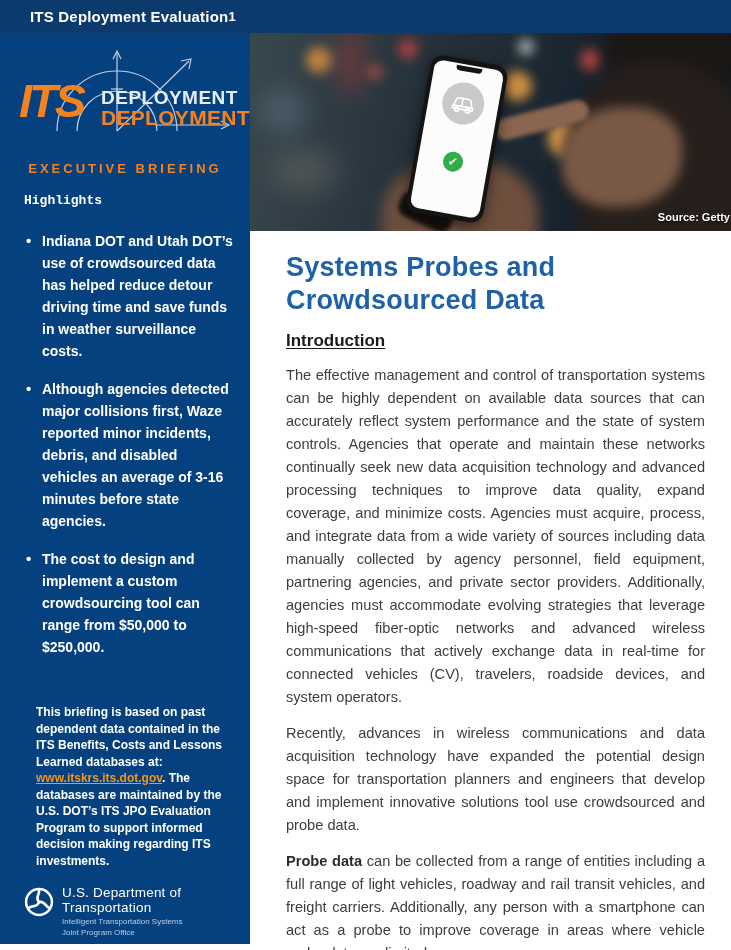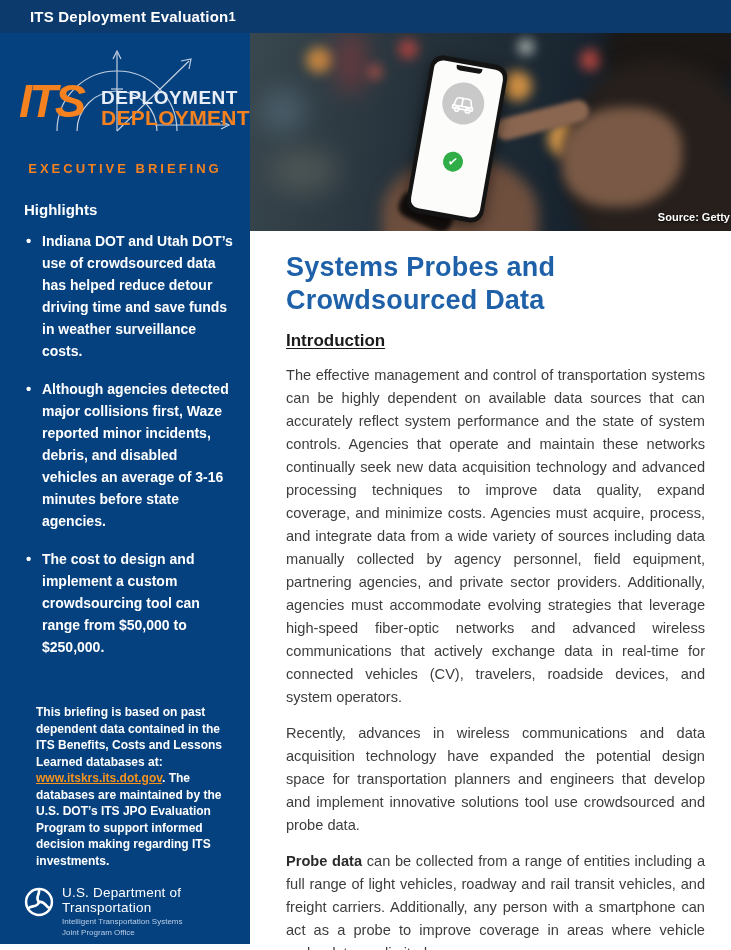--- a/index.html
+++ b/index.html
@@ -34,21 +34,21 @@
     color:#e9eef6; letter-spacing:0.5px;
   }
   .logo-eval {
     position:absolute; left:86px; top:63px; font-size:21px; font-weight:800;
     color:#f5821f; letter-spacing:0.3px;
   }
   .exec {
     position:absolute; top:128px; left:0; width:100%; text-align:center;
     color:#f5821f; font-weight:800; font-size:13px; letter-spacing:3px;
   }
-  .hl-heading { position:absolute; top:168px; left:24px; font-size:15px; font-weight:800; }
+  .hl-heading { position:absolute; top:160px; left:24px; font-size:13px; font-weight:800;font-family:Liberation Mono, monospace; }
   .hl-list { position:absolute; top:197px; left:24px; width:210px; list-style:none; }
   .hl-list li {
     position:relative; padding-left:18px; font-size:14px; font-weight:600;
     line-height:22px; margin-bottom:16px;
   }
   .hl-list li::before {
     content:"•"; position:absolute; left:2px; top:0; font-size:15px;
   }
   .note {
     position:absolute; top:671px; left:36px; width:200px;

